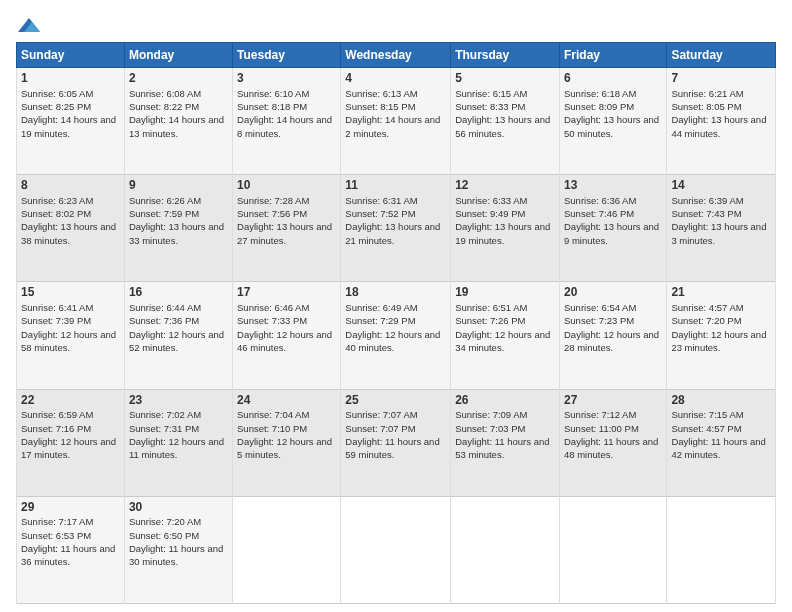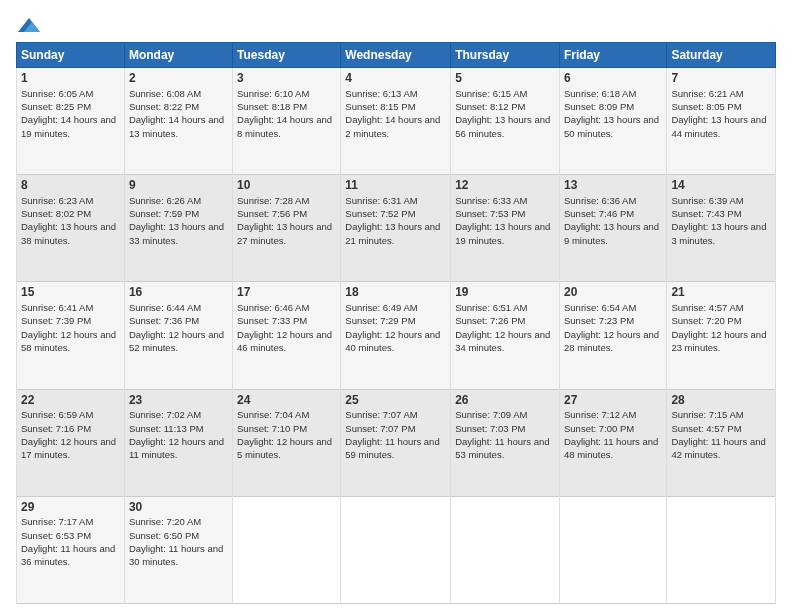--- a/index.html
+++ b/index.html
@@ -154,21 +154,21 @@
           <td><span class="day-number">3</span>
         <span class="day-info">Sunrise: 6:10 AM</span><br>
         <span class="day-info">Sunset: 8:18 PM</span><br>
         <span class="day-info">Daylight: 14 hours and 8 minutes.</span></td>
           <td><span class="day-number">4</span>
         <span class="day-info">Sunrise: 6:13 AM</span><br>
         <span class="day-info">Sunset: 8:15 PM</span><br>
         <span class="day-info">Daylight: 14 hours and 2 minutes.</span></td>
           <td><span class="day-number">5</span>
         <span class="day-info">Sunrise: 6:15 AM</span><br>
-        <span class="day-info">Sunset: 8:12 PM</span><br>
+        <span class="day-info">Sunset: 8:33 PM</span><br>
         <span class="day-info">Daylight: 13 hours and 56 minutes.</span></td>
           <td><span class="day-number">6</span>
         <span class="day-info">Sunrise: 6:18 AM</span><br>
         <span class="day-info">Sunset: 8:09 PM</span><br>
         <span class="day-info">Daylight: 13 hours and 50 minutes.</span></td>
           <td><span class="day-number">7</span>
         <span class="day-info">Sunrise: 6:21 AM</span><br>
         <span class="day-info">Sunset: 8:05 PM</span><br>
         <span class="day-info">Daylight: 13 hours and 44 minutes.</span></td>
         </tr>
@@ -184,21 +184,21 @@
           <td><span class="day-number">10</span>
         <span class="day-info">Sunrise: 7:28 AM</span><br>
         <span class="day-info">Sunset: 7:56 PM</span><br>
         <span class="day-info">Daylight: 13 hours and 27 minutes.</span></td>
           <td><span class="day-number">11</span>
         <span class="day-info">Sunrise: 6:31 AM</span><br>
         <span class="day-info">Sunset: 7:52 PM</span><br>
         <span class="day-info">Daylight: 13 hours and 21 minutes.</span></td>
           <td><span class="day-number">12</span>
         <span class="day-info">Sunrise: 6:33 AM</span><br>
-        <span class="day-info">Sunset: 7:53 PM</span><br>
+        <span class="day-info">Sunset: 9:49 PM</span><br>
         <span class="day-info">Daylight: 13 hours and 19 minutes.</span></td>
           <td><span class="day-number">13</span>
         <span class="day-info">Sunrise: 6:36 AM</span><br>
         <span class="day-info">Sunset: 7:46 PM</span><br>
         <span class="day-info">Daylight: 13 hours and 9 minutes.</span></td>
           <td><span class="day-number">14</span>
         <span class="day-info">Sunrise: 6:39 AM</span><br>
         <span class="day-info">Sunset: 7:43 PM</span><br>
         <span class="day-info">Daylight: 13 hours and 3 minutes.</span></td>
         </tr>
@@ -232,37 +232,37 @@
         <span class="day-info">Sunset: 7:20 PM</span><br>
         <span class="day-info">Daylight: 12 hours and 23 minutes.</span></td>
         </tr>
         <tr>
           <td><span class="day-number">22</span>
         <span class="day-info">Sunrise: 6:59 AM</span><br>
         <span class="day-info">Sunset: 7:16 PM</span><br>
         <span class="day-info">Daylight: 12 hours and 17 minutes.</span></td>
           <td><span class="day-number">23</span>
         <span class="day-info">Sunrise: 7:02 AM</span><br>
-        <span class="day-info">Sunset: 11:13 PM</span><br>
+        <span class="day-info">Sunset: 7:31 PM</span><br>
         <span class="day-info">Daylight: 12 hours and 11 minutes.</span></td>
           <td><span class="day-number">24</span>
         <span class="day-info">Sunrise: 7:04 AM</span><br>
         <span class="day-info">Sunset: 7:10 PM</span><br>
         <span class="day-info">Daylight: 12 hours and 5 minutes.</span></td>
           <td><span class="day-number">25</span>
         <span class="day-info">Sunrise: 7:07 AM</span><br>
         <span class="day-info">Sunset: 7:07 PM</span><br>
         <span class="day-info">Daylight: 11 hours and 59 minutes.</span></td>
           <td><span class="day-number">26</span>
         <span class="day-info">Sunrise: 7:09 AM</span><br>
         <span class="day-info">Sunset: 7:03 PM</span><br>
         <span class="day-info">Daylight: 11 hours and 53 minutes.</span></td>
           <td><span class="day-number">27</span>
         <span class="day-info">Sunrise: 7:12 AM</span><br>
-        <span class="day-info">Sunset: 7:00 PM</span><br>
+        <span class="day-info">Sunset: 11:00 PM</span><br>
         <span class="day-info">Daylight: 11 hours and 48 minutes.</span></td>
           <td><span class="day-number">28</span>
         <span class="day-info">Sunrise: 7:15 AM</span><br>
         <span class="day-info">Sunset: 4:57 PM</span><br>
         <span class="day-info">Daylight: 11 hours and 42 minutes.</span></td>
         </tr>
         <tr>
           <td><span class="day-number">29</span>
         <span class="day-info">Sunrise: 7:17 AM</span><br>
         <span class="day-info">Sunset: 6:53 PM</span><br>

